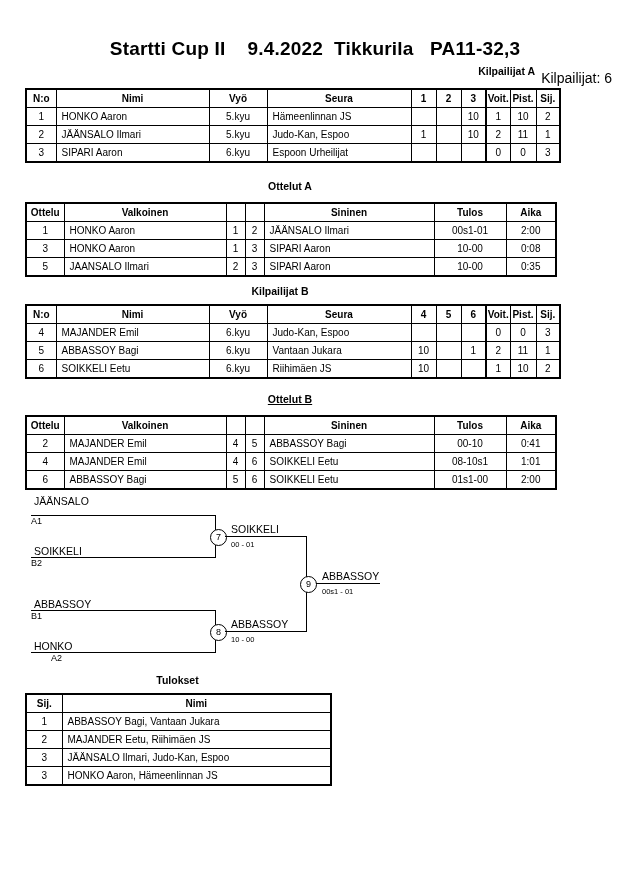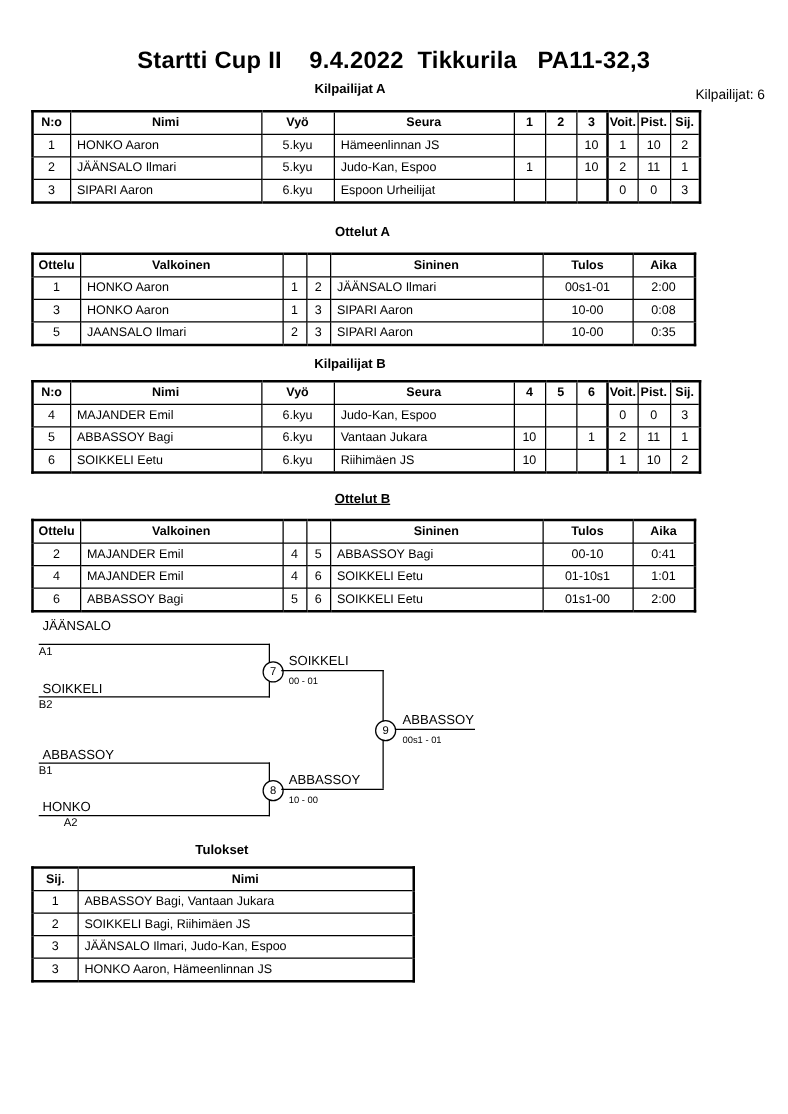--- a/index.html
+++ b/index.html
@@ -26,21 +26,21 @@
     font-size: 19px;
     font-weight: bold;
     letter-spacing: 0.2px;
   }
   .doc-title span { white-space: pre; }
 
   .entrant-count {
     position: absolute;
     top: 70px;
     right: 18px;
-    font-size: 11px;
+    font-size: 14px;
     font-weight: normal;
     white-space: nowrap;
   }
 
   
   .caption {
     position: absolute;
     font-size: 10.5px;
     font-weight: bold;
     text-align: center;
@@ -122,21 +122,21 @@
   }
 </style>
 </head>
 <body>
 
 <div class="doc-title">
   <span>Startti Cup II    9.4.2022  Tikkurila   PA11-32,3</span>
 </div>
 <div class="entrant-count">Kilpailijat: 6</div>
 
-<div class="caption" style="top:65px; left:25px; width:510px;">Kilpailijat A</div>
+<div class="caption" style="top:65px; left:25px; width:510px;text-align:right;">Kilpailijat A</div>
 <table class="tbl" style="top:88px; left:25px; width:510px;">
   <colgroup>
     <col style="width:30px">
       <col style="width:153px">
       <col style="width:58px">
       <col style="width:144px">
     <col style="width:25px">
       <col style="width:25px">
       <col style="width:25px">
     <col style="width:24px">
@@ -349,21 +349,21 @@
       <td class="l">ABBASSOY Bagi</td>
       <td class="c">00-10</td>
       <td class="c outer-r">0:41</td>
     </tr>
     <tr>
       <td class="c outer-l">4</td>
       <td class="l">MAJANDER Emil</td>
       <td class="c">4</td>
       <td class="c">6</td>
       <td class="l">SOIKKELI Eetu</td>
-      <td class="c">01-10s1</td>
+      <td class="c">08-10s1</td>
       <td class="c outer-r">1:01</td>
     </tr>
     <tr>
       <td class="c outer-l outer-b">6</td>
       <td class="l outer-b">ABBASSOY Bagi</td>
       <td class="c outer-b">5</td>
       <td class="c outer-b">6</td>
       <td class="l outer-b">SOIKKELI Eetu</td>
       <td class="c outer-b">01s1-00</td>
       <td class="c outer-r outer-b">2:00</td>
@@ -420,21 +420,21 @@
       <th class="c outer-t outer-r">Nimi</th>
     </tr>
   </thead>
   <tbody>
     <tr>
       <td class="c outer-l">1</td>
       <td class="l outer-r">ABBASSOY Bagi, Vantaan Jukara</td>
     </tr>
     <tr>
       <td class="c outer-l">2</td>
-      <td class="l outer-r">SOIKKELI Bagi, Riihimäen JS</td>
+      <td class="l outer-r">MAJANDER Eetu, Riihimäen JS</td>
     </tr>
     <tr>
       <td class="c outer-l">3</td>
       <td class="l outer-r">JÄÄNSALO Ilmari, Judo-Kan, Espoo</td>
     </tr>
     <tr>
       <td class="c outer-l outer-b">3</td>
       <td class="l outer-r outer-b">HONKO Aaron, Hämeenlinnan JS</td>
     </tr>
   </tbody>

